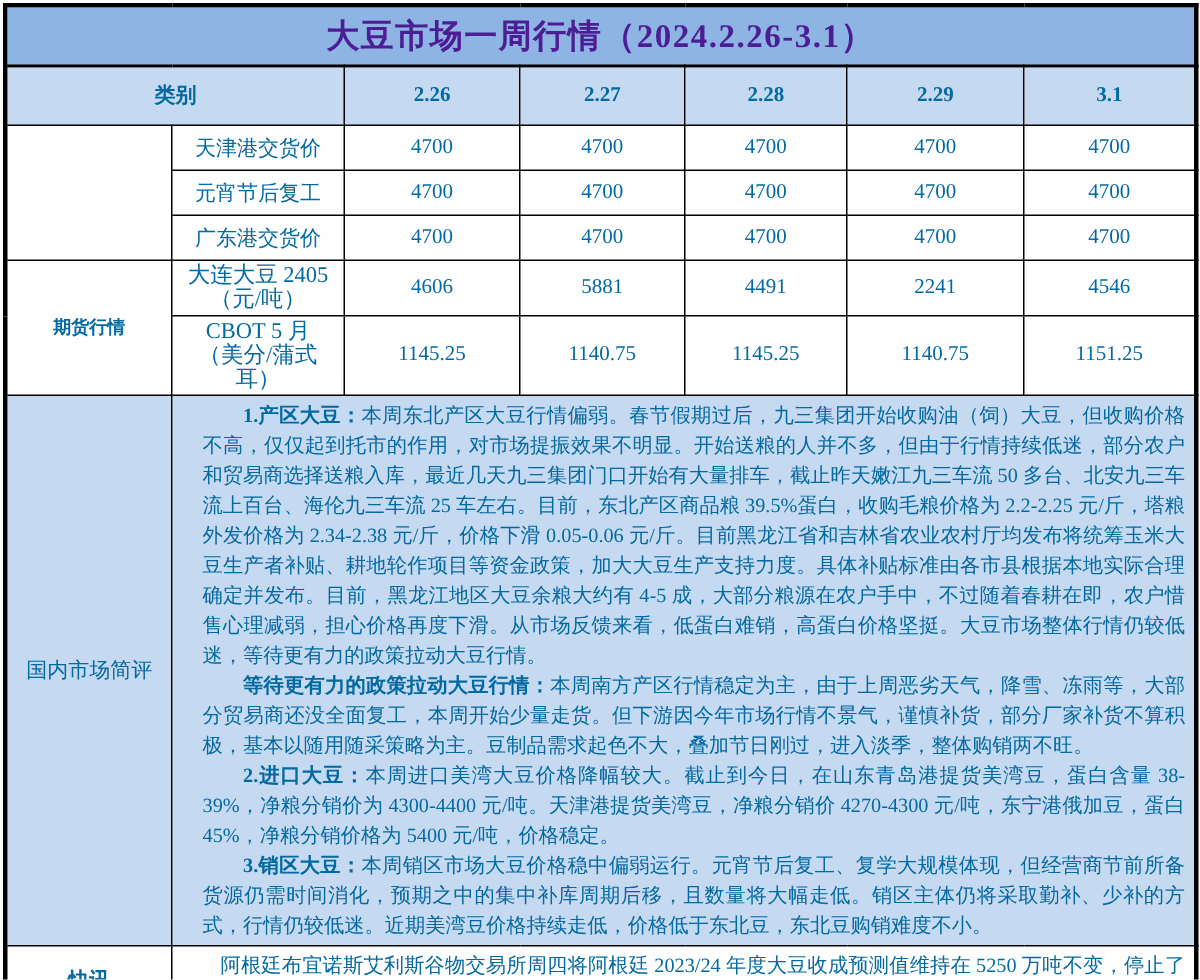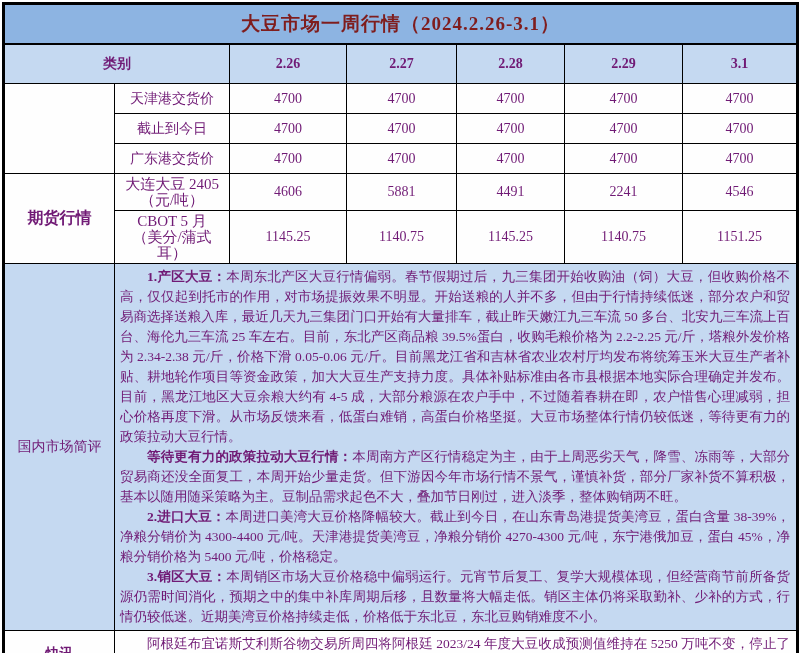--- a/index.html
+++ b/index.html
@@ -18,61 +18,61 @@
   table.report {
     border-collapse: collapse;
     table-layout: fixed;
     width: 794px;
     border: 3px solid #000;
   }
   td {
     border: 1px solid #000;
     text-align: center;
     vertical-align: middle;
-    color: #701a75;
+    color: #0369a1;
     font-size: 14px;
     padding: 2px 3px;
     box-sizing: border-box;
     overflow: hidden;
   }
   td.title-cell {
     height: 40px;
     background: #8db4e2;
     border-bottom: 2px solid #000;
-    font-size: 19px;
+    font-size: 22px;
     font-weight: bold;
-    color: #7f1d1d;
+    color: #4c1d95;
     letter-spacing: 1px;
   }
   td.hdr {
     height: 40px;
     background: #c5d9f1;
     font-weight: bold;
     font-size: 14px;
   }
   td.spot-row { height: 30px; background: #fefefe; text-align: center; }
   td.fut-row  { height: 37px; background: #fefefe; }
   td.group-label {
     background: #fefefe;
     font-weight: bold;
-    font-size: 16px;
+    font-size: 12px;
   }
   td.sub-label { font-size: 14px; }
   .two-line { line-height: 16px; font-size: 15px; }
   td.section-label {
     background: #c5d9f1;
     font-weight: normal;
     font-size: 14px;
   }
   td.commentary-cell {
     background: #c5d9f1;
     height: 348px;
     text-align: left;
     vertical-align: middle;
-    padding: 3px 6px 3px 5px;
+    padding: 3px 6px 3px 20px;
   }
   td.commentary-cell p {
     margin: 0;
     text-indent: 2em;
     text-align: justify;
     font-size: 13.5px;
     line-height: 20px;
   }
   td.news-label { background: #fefefe; font-weight: bold; font-size: 14px; height: 48px; }
   td.news-cell {
@@ -122,21 +122,21 @@
     <tr>
       <td class="spot-row" rowspan="3"></td>
       <td class="spot-row sub-label">天津港交货价</td>
       <td class="spot-row">4700</td>
       <td class="spot-row">4700</td>
       <td class="spot-row">4700</td>
       <td class="spot-row">4700</td>
       <td class="spot-row">4700</td>
     </tr>
     <tr>
-      <td class="spot-row sub-label">截止到今日</td>
+      <td class="spot-row sub-label">元宵节后复工</td>
       <td class="spot-row">4700</td>
       <td class="spot-row">4700</td>
       <td class="spot-row">4700</td>
       <td class="spot-row">4700</td>
       <td class="spot-row">4700</td>
     </tr>
     <tr>
       <td class="spot-row sub-label">广东港交货价</td>
       <td class="spot-row">4700</td>
       <td class="spot-row">4700</td>

